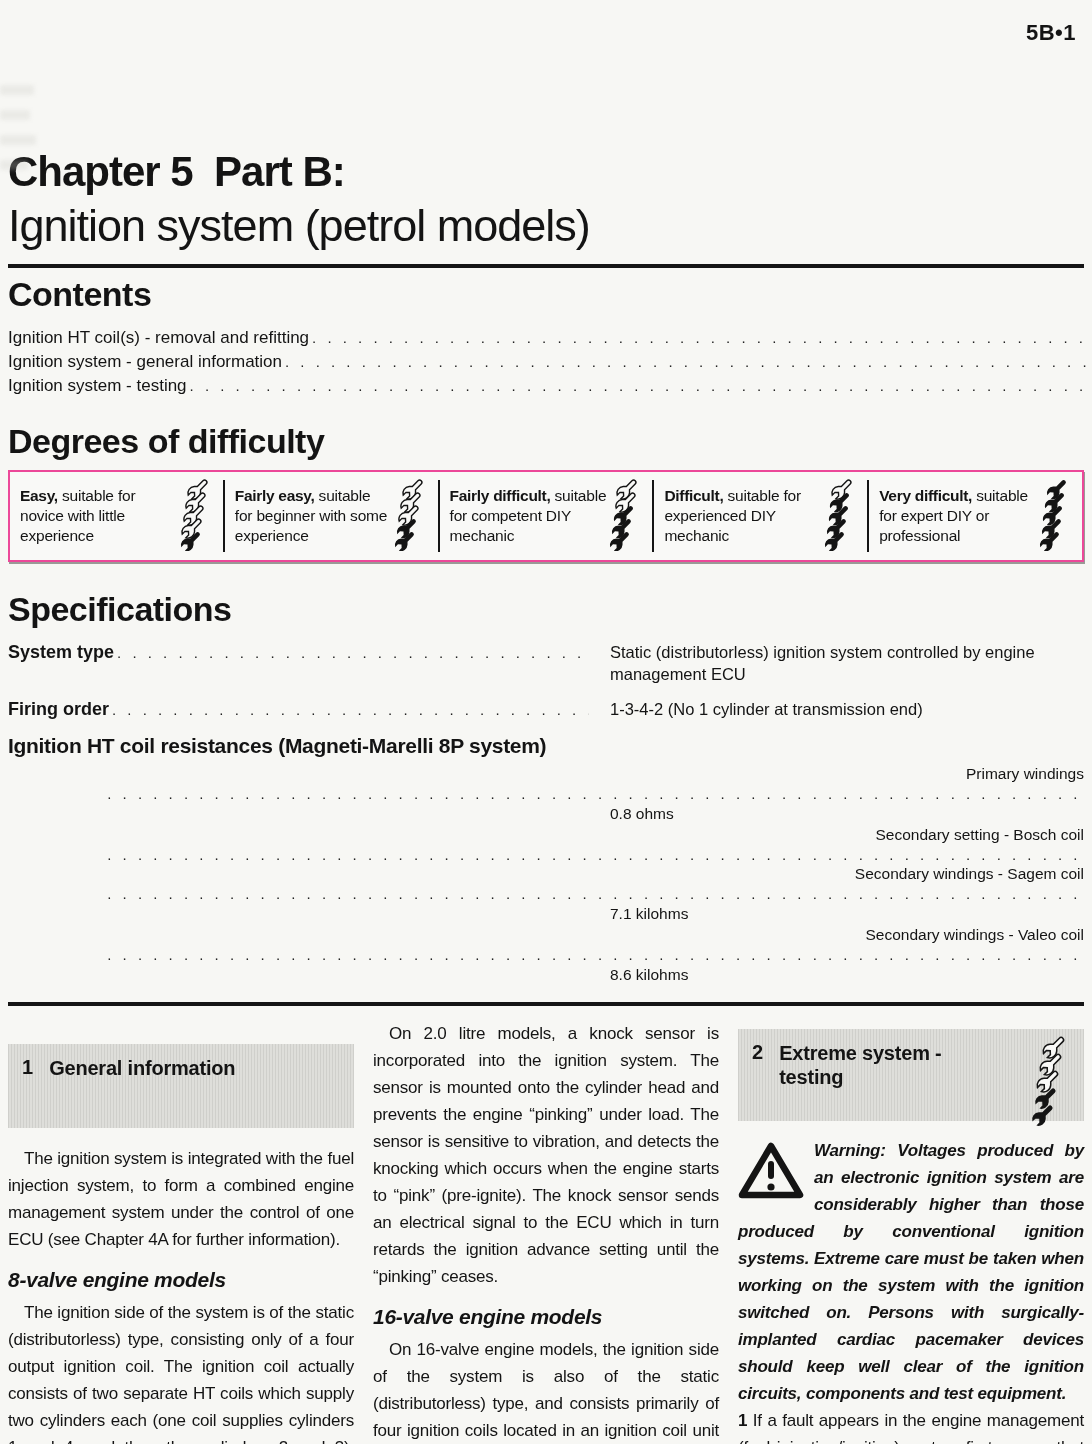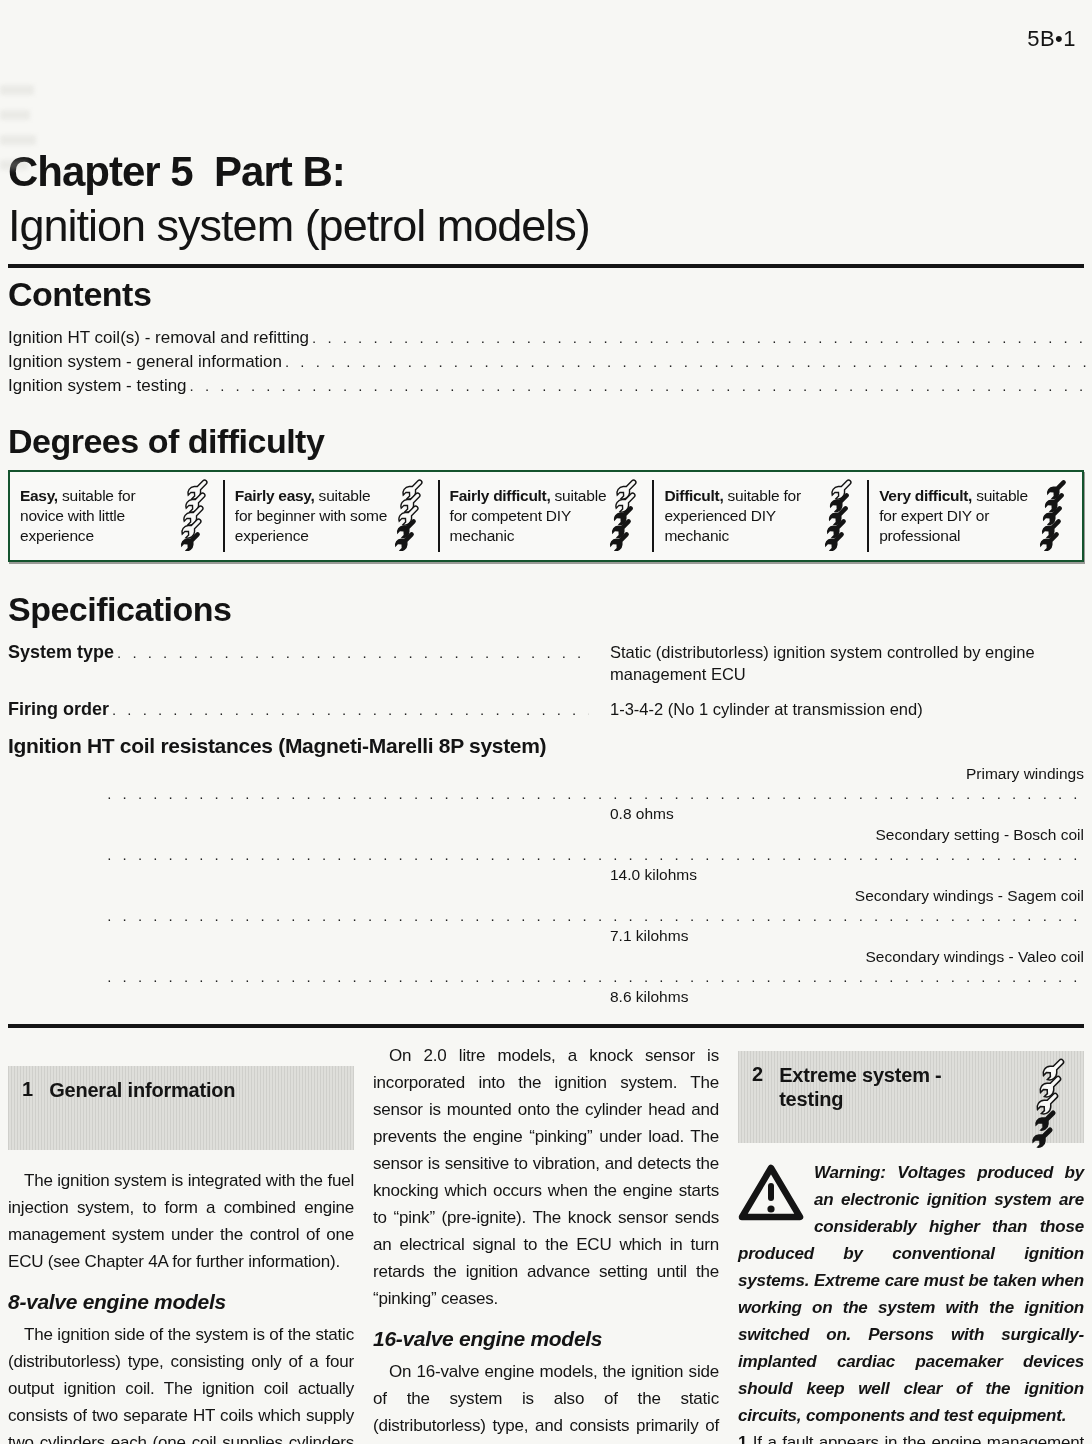--- a/index.html
+++ b/index.html
@@ -17,22 +17,22 @@
   }
 
   
   .scan-artifact { position: absolute; background: #c9c9c4; opacity: .28; filter: blur(2px); }
   .sa1 { left: 0; top: 85px;  width: 34px; height: 10px; }
   .sa2 { left: 0; top: 110px; width: 30px; height: 10px; }
   .sa3 { left: 0; top: 135px; width: 36px; height: 10px; }
   .sa4 { left: 0; top: 160px; width: 28px; height: 10px; }
 
   .page-number {
-    position: absolute; top: 26px; right: 16px;
-    font-size: 22px; font-weight: normal; letter-spacing: .5px;
+    position: absolute; top: 20px; right: 16px;
+    font-size: 22px; font-weight: bold; letter-spacing: .5px;
   }
 
   .title-block { margin-top: 148px; }
   .title-line1 { font-size: 42px; font-weight: bold; letter-spacing: -1px; white-space: pre-wrap; }
   .title-line2 { font-size: 45px; font-weight: normal; letter-spacing: -1px; margin-top: 4px; }
 
   .rule-thick { height: 4px; background: #151515; margin-top: 12px; }
 
   .h2 { font-size: 34px; font-weight: bold; letter-spacing: -.5px; }
   .h2-contents  { margin-top: 7px; }
@@ -43,21 +43,21 @@
   .toc { display: flex; gap: 26px; margin-top: 12px; align-items: center; }
   .toc-col { flex: 1; }
   .toc-row { display: flex; align-items: baseline; font-size: 17px; line-height: 24px; }
   .toc-label { white-space: nowrap; }
   .dots { flex: 1; overflow: hidden; white-space: nowrap; letter-spacing: 3.5px; margin: 0 3px; color: #222; font-size: 15px; }
   .dots::after { content: ". . . . . . . . . . . . . . . . . . . . . . . . . . . . . . . . . . . . . . . . . . . . . . . . . . . . . . . . . . . . . . . ."; }
 
   
   .diff-box {
     margin-top: 9px;
-    border: 2px solid #14532d;
+    border: 2px solid #ec4899;
     box-shadow: 1px 2px 0 #9a9a96;
     display: flex;
     height: 92px;
     background: #f9f9f7;
   }
   .diff-cell { flex: 1; display: flex; align-items: center; padding: 6px 2px 6px 10px; position: relative; }
   .diff-sep { width: 2px; background: #151515; margin: 8px 0; }
   .diff-text { flex: 1; font-size: 15.5px; line-height: 20px; letter-spacing: -.2px; }
   .diff-text b { letter-spacing: -.3px; }
   .wrench-stack { position: relative; flex: 0 0 auto; }
@@ -316,21 +316,20 @@
   <div class="spec-subheading">Ignition HT coil resistances (Magneti-Marelli 8P system)</div>
   <div class="spec-subrows">
     <div class="sub-row">
       <span class="sub-label">Primary windings</span>
       <span class="dots"></span>
       <span class="spec-value">0.8 ohms</span>
     </div>
     <div class="sub-row">
       <span class="sub-label">Secondary setting - Bosch coil</span>
       <span class="dots"></span>
-      <span class="spec-value">14.0 kilohms</span>
     </div>
     <div class="sub-row">
       <span class="sub-label">Secondary windings - Sagem coil</span>
       <span class="dots"></span>
       <span class="spec-value">7.1 kilohms</span>
     </div>
     <div class="sub-row">
       <span class="sub-label">Secondary windings - Valeo coil</span>
       <span class="dots"></span>
       <span class="spec-value">8.6 kilohms</span>

